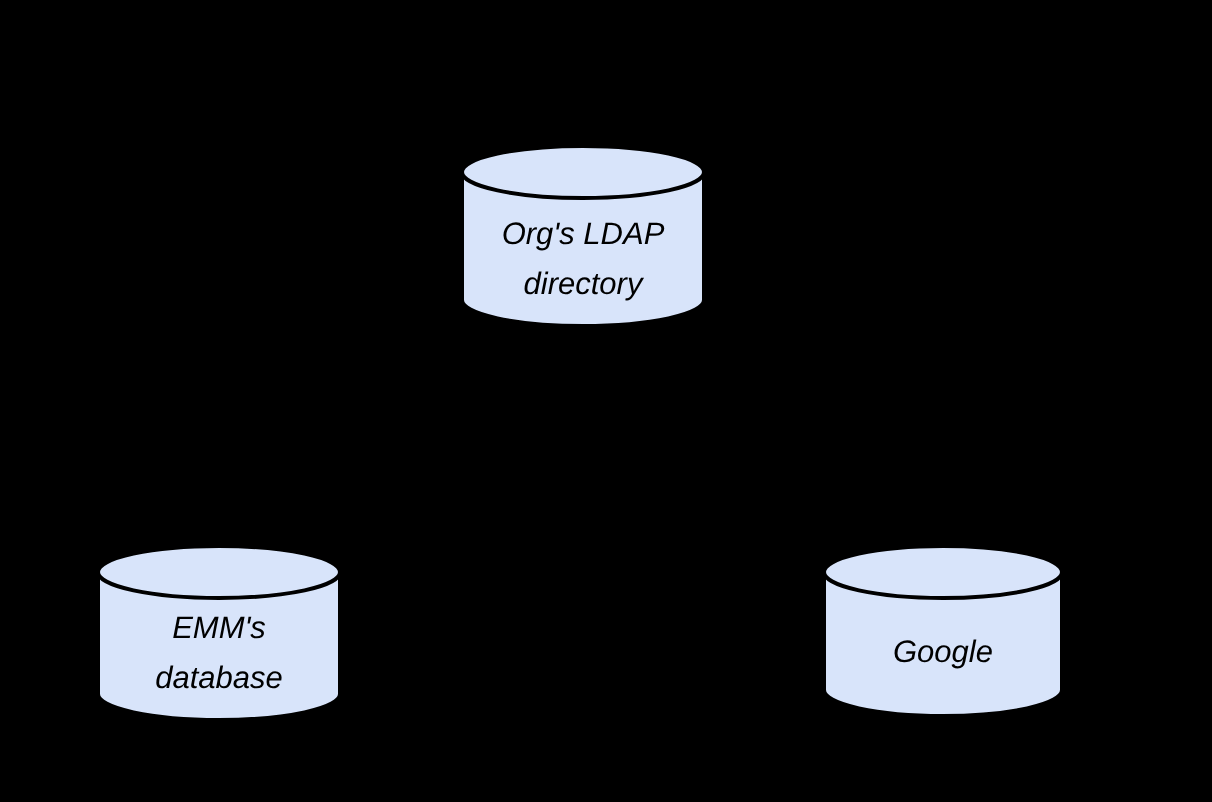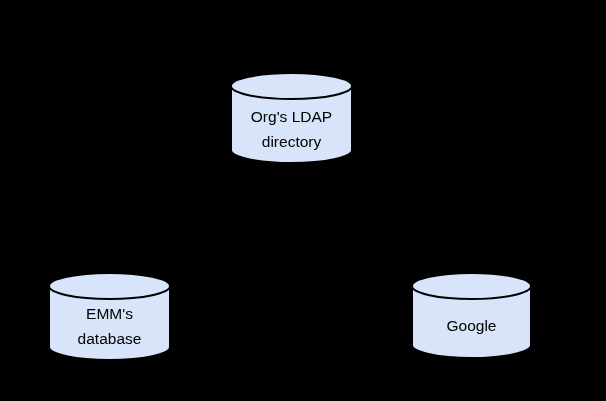--- a/index.html
+++ b/index.html
@@ -1,20 +1,20 @@
 <!DOCTYPE html>
 <html><head>
 <meta charset="utf-8">
 <style>
   html,body{margin:0;padding:0;}
   body{
     width:606px;height:401px;overflow:hidden;background:#000;
     font-family:"Liberation Sans",sans-serif;
   }
-  .stage{position:relative;width:606px;height:401px;}
+  .stage{position:relative;width:606px;height:401px;font-style:italic;}
   svg{display:block;}
   .node-label{
     font-family:"Liberation Sans",sans-serif;
     font-size:15.5px;
     font-weight:400;
     text-anchor:middle;
   }
 </style>
 </head>
 <body>

